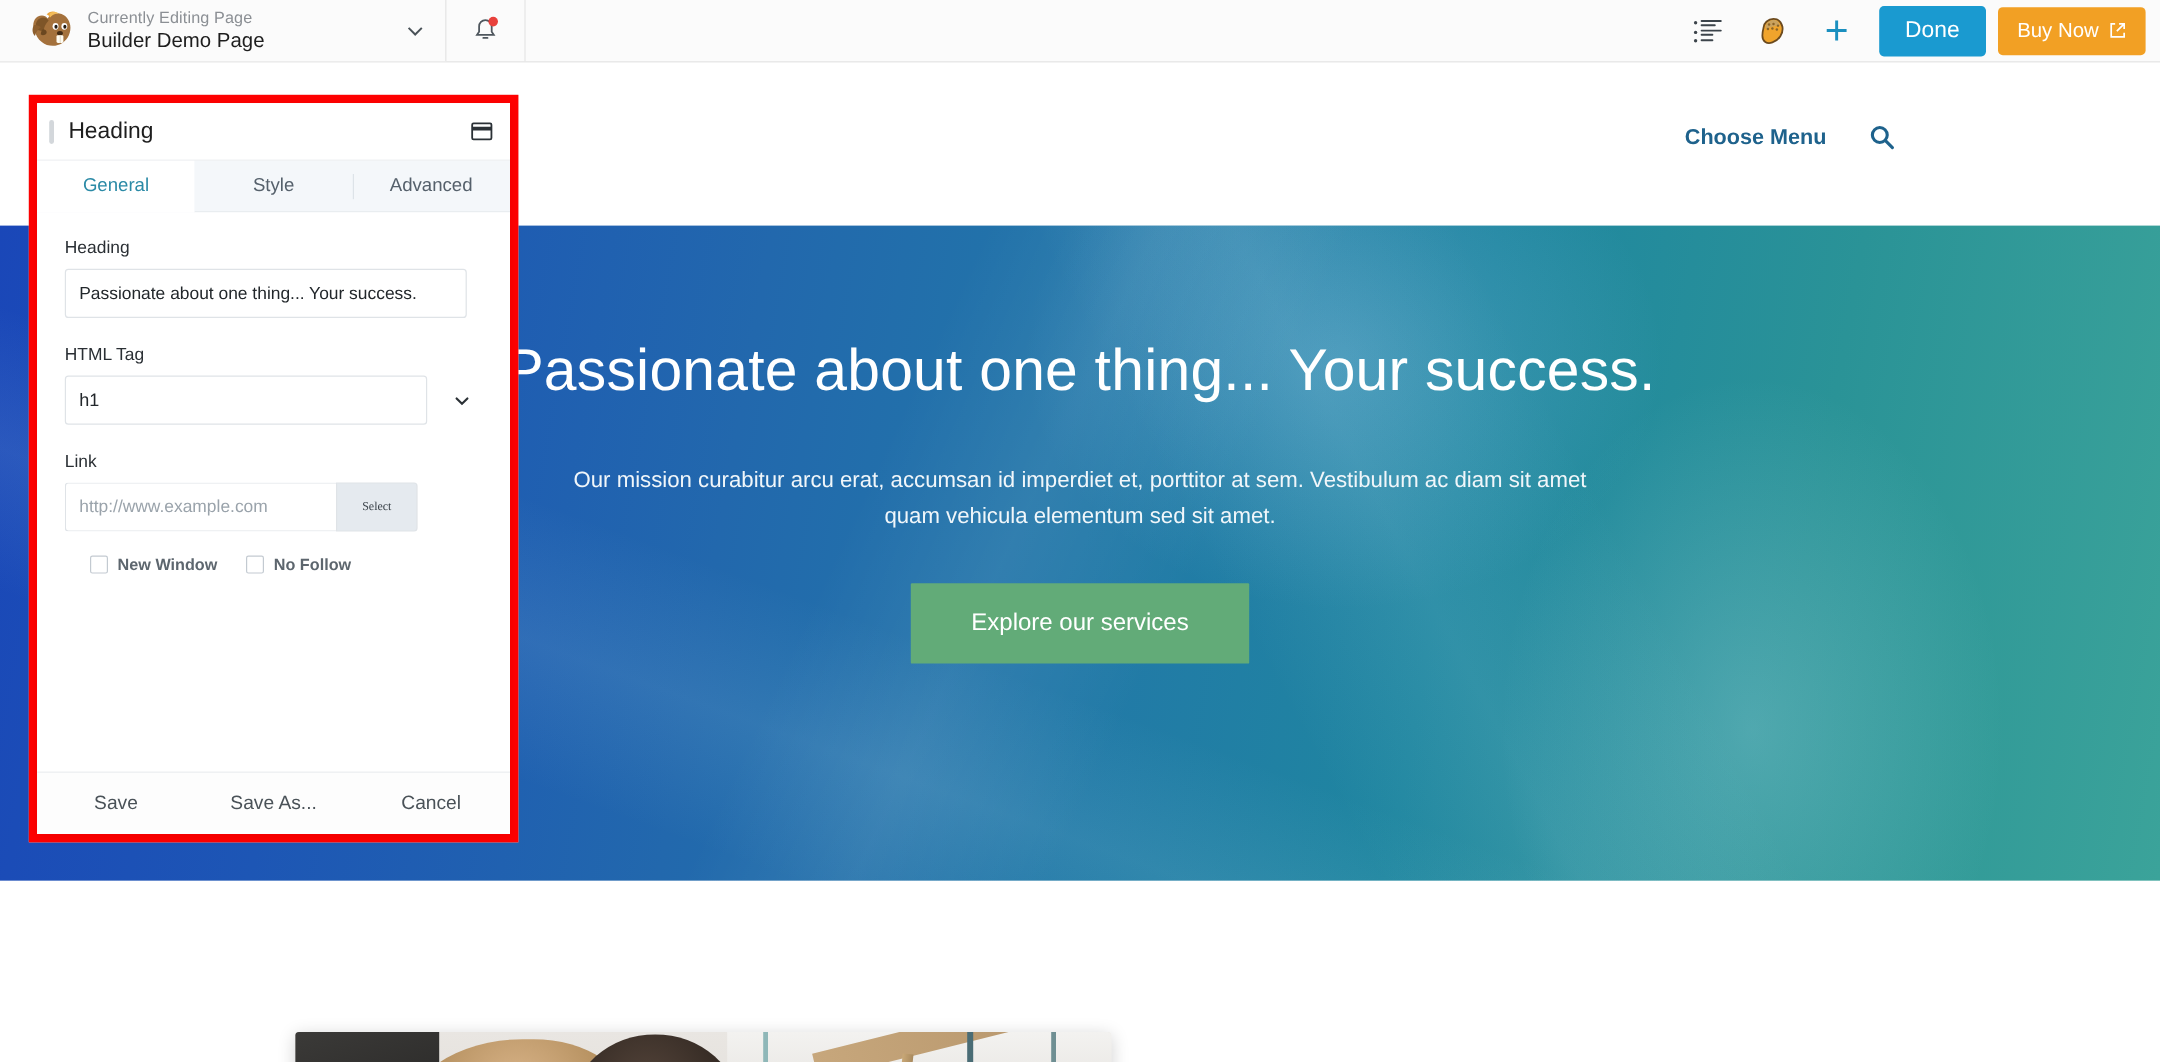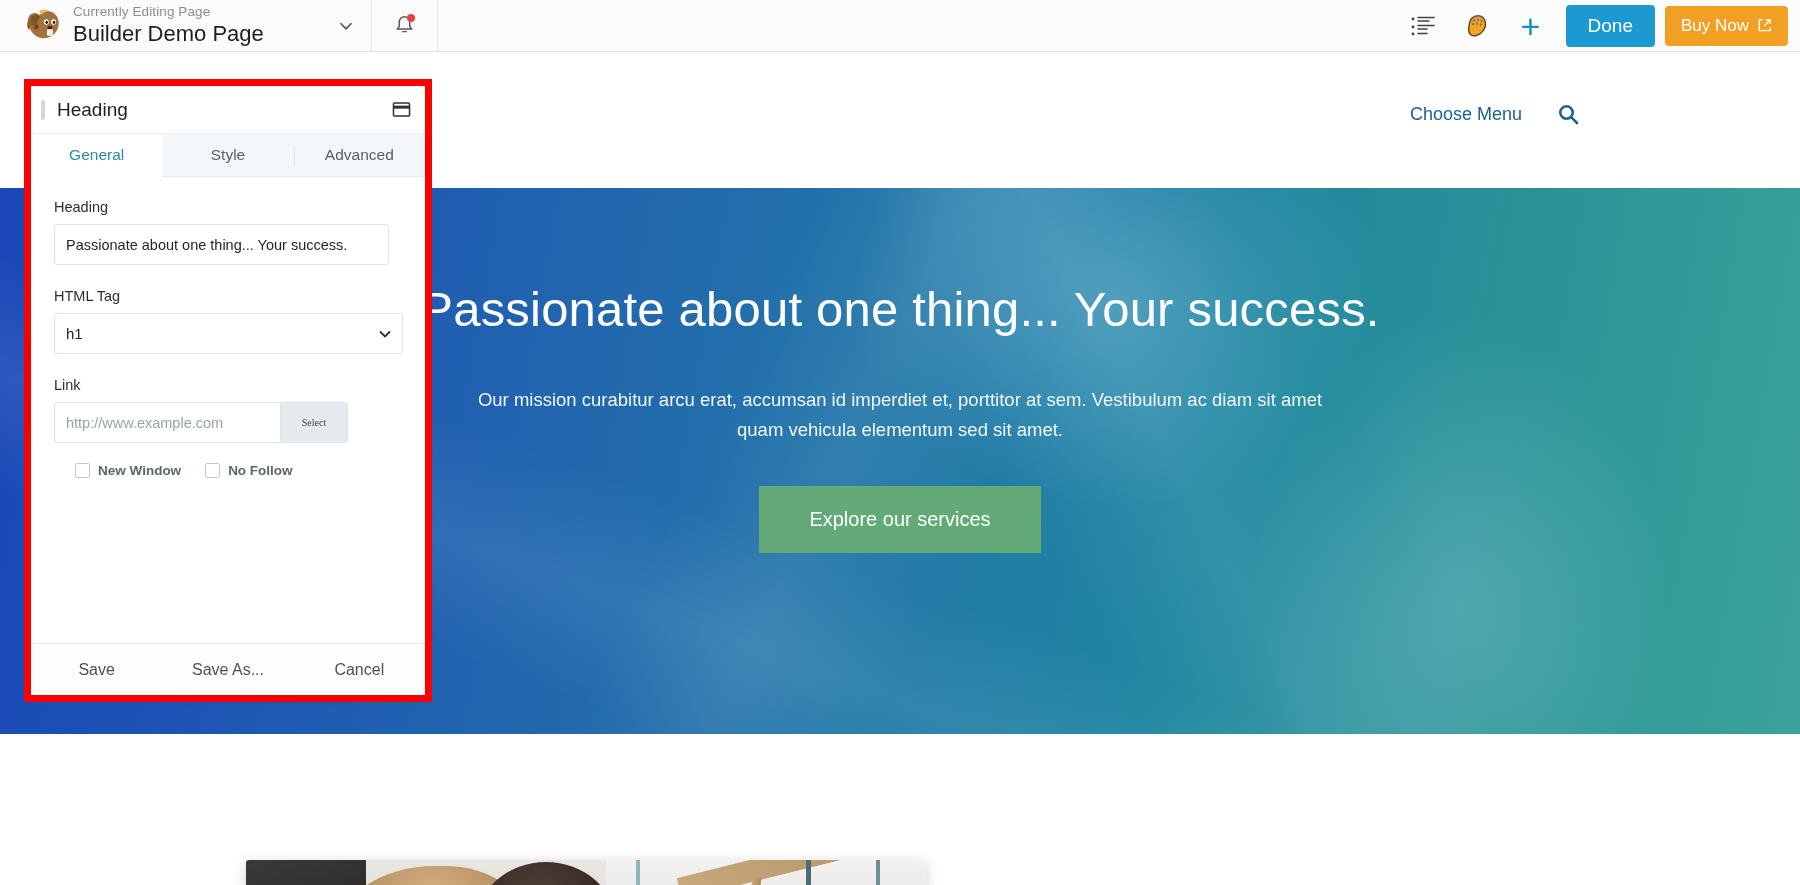--- a/index.html
+++ b/index.html
@@ -23,21 +23,21 @@
     display: flex; align-items: center;
     width: 372px; height: 100%;
     padding: 0 14px 0 23px;
     border-right: 1px solid #e4e4e4;
     background: #fbfbfb;
     cursor: pointer;
   }
   .bb-logo { width: 40px; height: 36px; flex: 0 0 40px; margin-right: 10px; }
   .page-selector-text { flex: 1; line-height: 1.2; }
   .ps-label { font-size: 13.5px; color: #8b8f94; letter-spacing: .1px; }
-  .ps-title { font-size: 22px; color: #1e1e1e; margin-top: 1px; }
+  .ps-title { font-size: 17px; color: #1e1e1e; margin-top: 1px; }
   .chev { width: 22px; height: 22px; flex: 0 0 22px; }
 
   .bell-wrap {
     width: 66px; height: 100%;
     display: flex; align-items: center; justify-content: center;
     border-right: 1px solid #e4e4e4;
     position: relative; cursor: pointer;
   }
   .bell-dot {
     position: absolute; top: 14px; right: 22px;
@@ -81,21 +81,21 @@
     background: #ffffff;
     display: flex; align-items: center;
   }
   .site-logo {
     position: absolute; left: 300px; top: 36px;
     font-size: 44px; color: #6f6f6f; font-weight: 400;
     letter-spacing: .5px; white-space: nowrap;
   }
   .site-nav {
     position: absolute; right: 220px; top: 50px;
-    display: flex; align-items: center; gap: 34px;
+    display: flex; align-items: center; gap: 34px; font-weight: bold;
   }
   .nav-link { font-size: 18px; color: #1e628c; cursor: pointer; }
   .search-ic { width: 24px; height: 24px; cursor: pointer; }
 
   
   .hero {
     position: absolute; top: 136px; left: 0; width: 1800px; height: 546px;
     background:
       radial-gradient(ellipse 380px 300px at 1120px 110px, rgba(150,200,235,.30), rgba(150,200,235,0) 70%),
       radial-gradient(ellipse 300px 420px at 1460px 420px, rgba(180,225,235,.28), rgba(180,225,235,0) 70%),
@@ -206,21 +206,21 @@
 
   .txt-input {
     width: 335px; height: 41px;
     border: 1px solid #dfe3e7; border-radius: 3px;
     padding: 0 11px; font-size: 14.5px; color: #22272b;
     background: #fff; outline: none;
     font-family: "Liberation Sans", sans-serif;
   }
   .sel-wrap { position: relative; width: 349px; }
   .sel-input {
-    width: 349px; height: 41px;
+    width: 302px; height: 41px;
     border: 1px solid #dfe3e7; border-radius: 3px;
     padding: 0 30px 0 11px; font-size: 15px; color: #22272b;
     background: #fff; outline: none; appearance: none;
     font-family: "Liberation Sans", sans-serif; cursor: pointer;
   }
   .sel-chev {
     position: absolute; right: 11px; top: 14px;
     width: 14px; height: 14px; pointer-events: none;
   }
 

